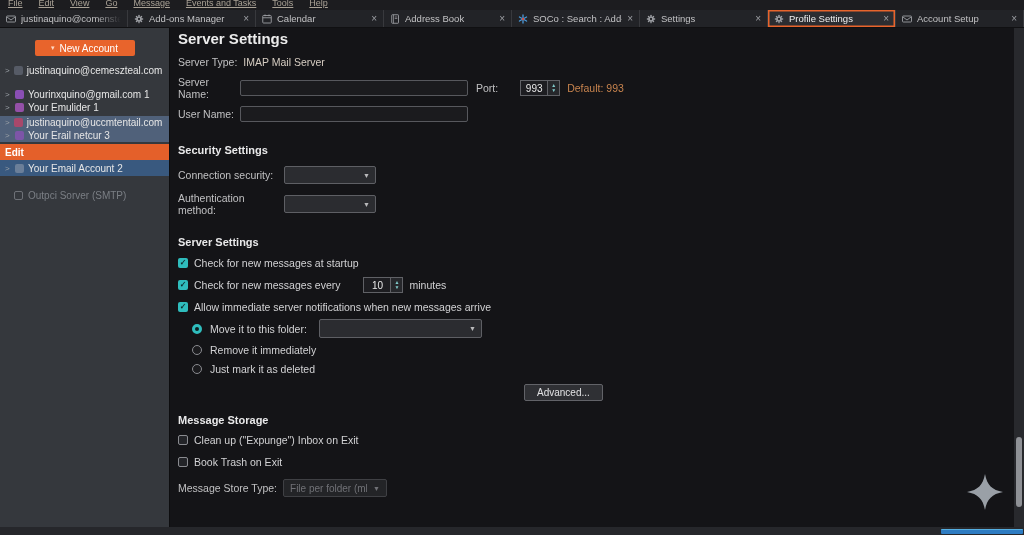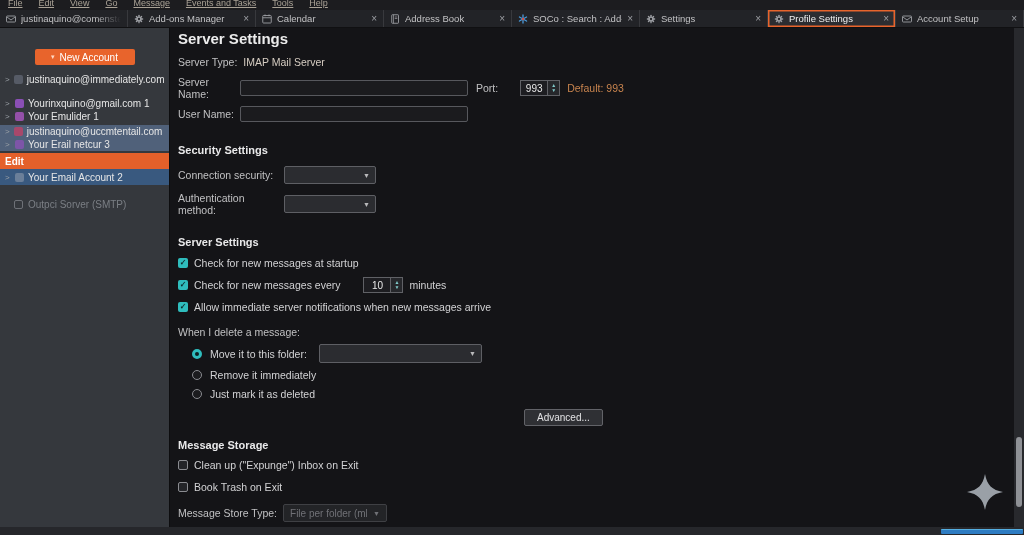--- a/index.html
+++ b/index.html
@@ -21,21 +21,21 @@
   .tab.active{background:#2c2d31;color:#efefef;box-shadow:inset 0 0 0 1.5px #e8642c;}
   .tab .ticon{width:10px;height:10px;flex:0 0 10px;color:#9d9fa4;}
   .tab .tlabel{overflow:hidden;white-space:nowrap;flex:1;}
   .tab .fade{-webkit-mask-image:linear-gradient(90deg,#000 75%,transparent);
     mask-image:linear-gradient(90deg,#000 75%,transparent);}
   .tab .close{margin-left:auto;color:#9d9fa4;font-size:10px;line-height:10px;flex:0 0 auto;}
   .blue-ic{color:#4a9ada !important;}
   
   .sidebar{position:absolute;left:0;top:28px;width:170px;bottom:8px;background:#35383d;
     border-right:1px solid #0d0d0f;font-size:10px;}
-  .new-account{margin:21px auto 8px auto;width:100px;background:#e8642c;color:#fff;
+  .new-account{margin:12px auto 8px auto;width:100px;background:#e8642c;color:#fff;
     display:flex;align-items:center;justify-content:center;gap:5px;height:16px;
     border-radius:2px;font-size:10px;cursor:pointer;}
   .na-caret{font-size:7px;color:#ffd9c4;}
   .acct-row{height:13px;display:flex;align-items:center;gap:4px;padding-left:5px;
     color:#e6e6e6;white-space:nowrap;cursor:pointer;}
   .acct-row .chev{color:#9aa0a6;font-size:8px;width:6px;}
   .sq{width:9px;height:9px;border-radius:2px;flex:0 0 9px;}
   .star{color:#e8833a;font-size:9px;margin-left:3px;}
   .sel-gray{background:#50617a;}
   .sel-blue{background:#39597f;height:16px;}
@@ -201,21 +201,21 @@
 
 <div class="sidebar">
   <div class="new-account">
     <span class="na-caret">▾</span>
     <span>New Account</span>
   </div>
 
   <div class="acct-row">
     <span class="chev">&gt;</span>
     <span class="sq" style="background:#565b66"></span>
-    <span>justinaquino@immediately.com</span>
+    <span>justinaquino@cemeszteal.com</span>
     <span class="star">★</span>
   </div>
 
   <div style="height:11px"></div>
 
   <div class="acct-row">
     <span class="chev">&gt;</span>
     <span class="sq" style="background:#8a4fb5"></span>
     <span>Yourinxquino@gmail.com 1</span>
   </div>
@@ -318,23 +318,20 @@
       </span>
     </span>
     <span>minutes</span>
   </div>
 
   <div class="cbrow" style="margin-top:8px">
     <span class="cb">✓</span>
     <span>Allow immediate server notifications when new messages arrive</span>
   </div>
 
-  <div class="row" style="margin-top:13px">
-    <span class="lbl">When I delete a message:</span>
-  </div>
 
   <div class="radiorow" style="margin-top:6px">
     <span class="radio on"></span>
     <span>Move it to this folder:</span>
     <span class="select" style="width:163px;height:19px;margin-left:4px">
       <span class="chevd">▼</span>
     </span>
   </div>
   <div class="radiorow" style="margin-top:6px">
     <span class="radio"></span>

